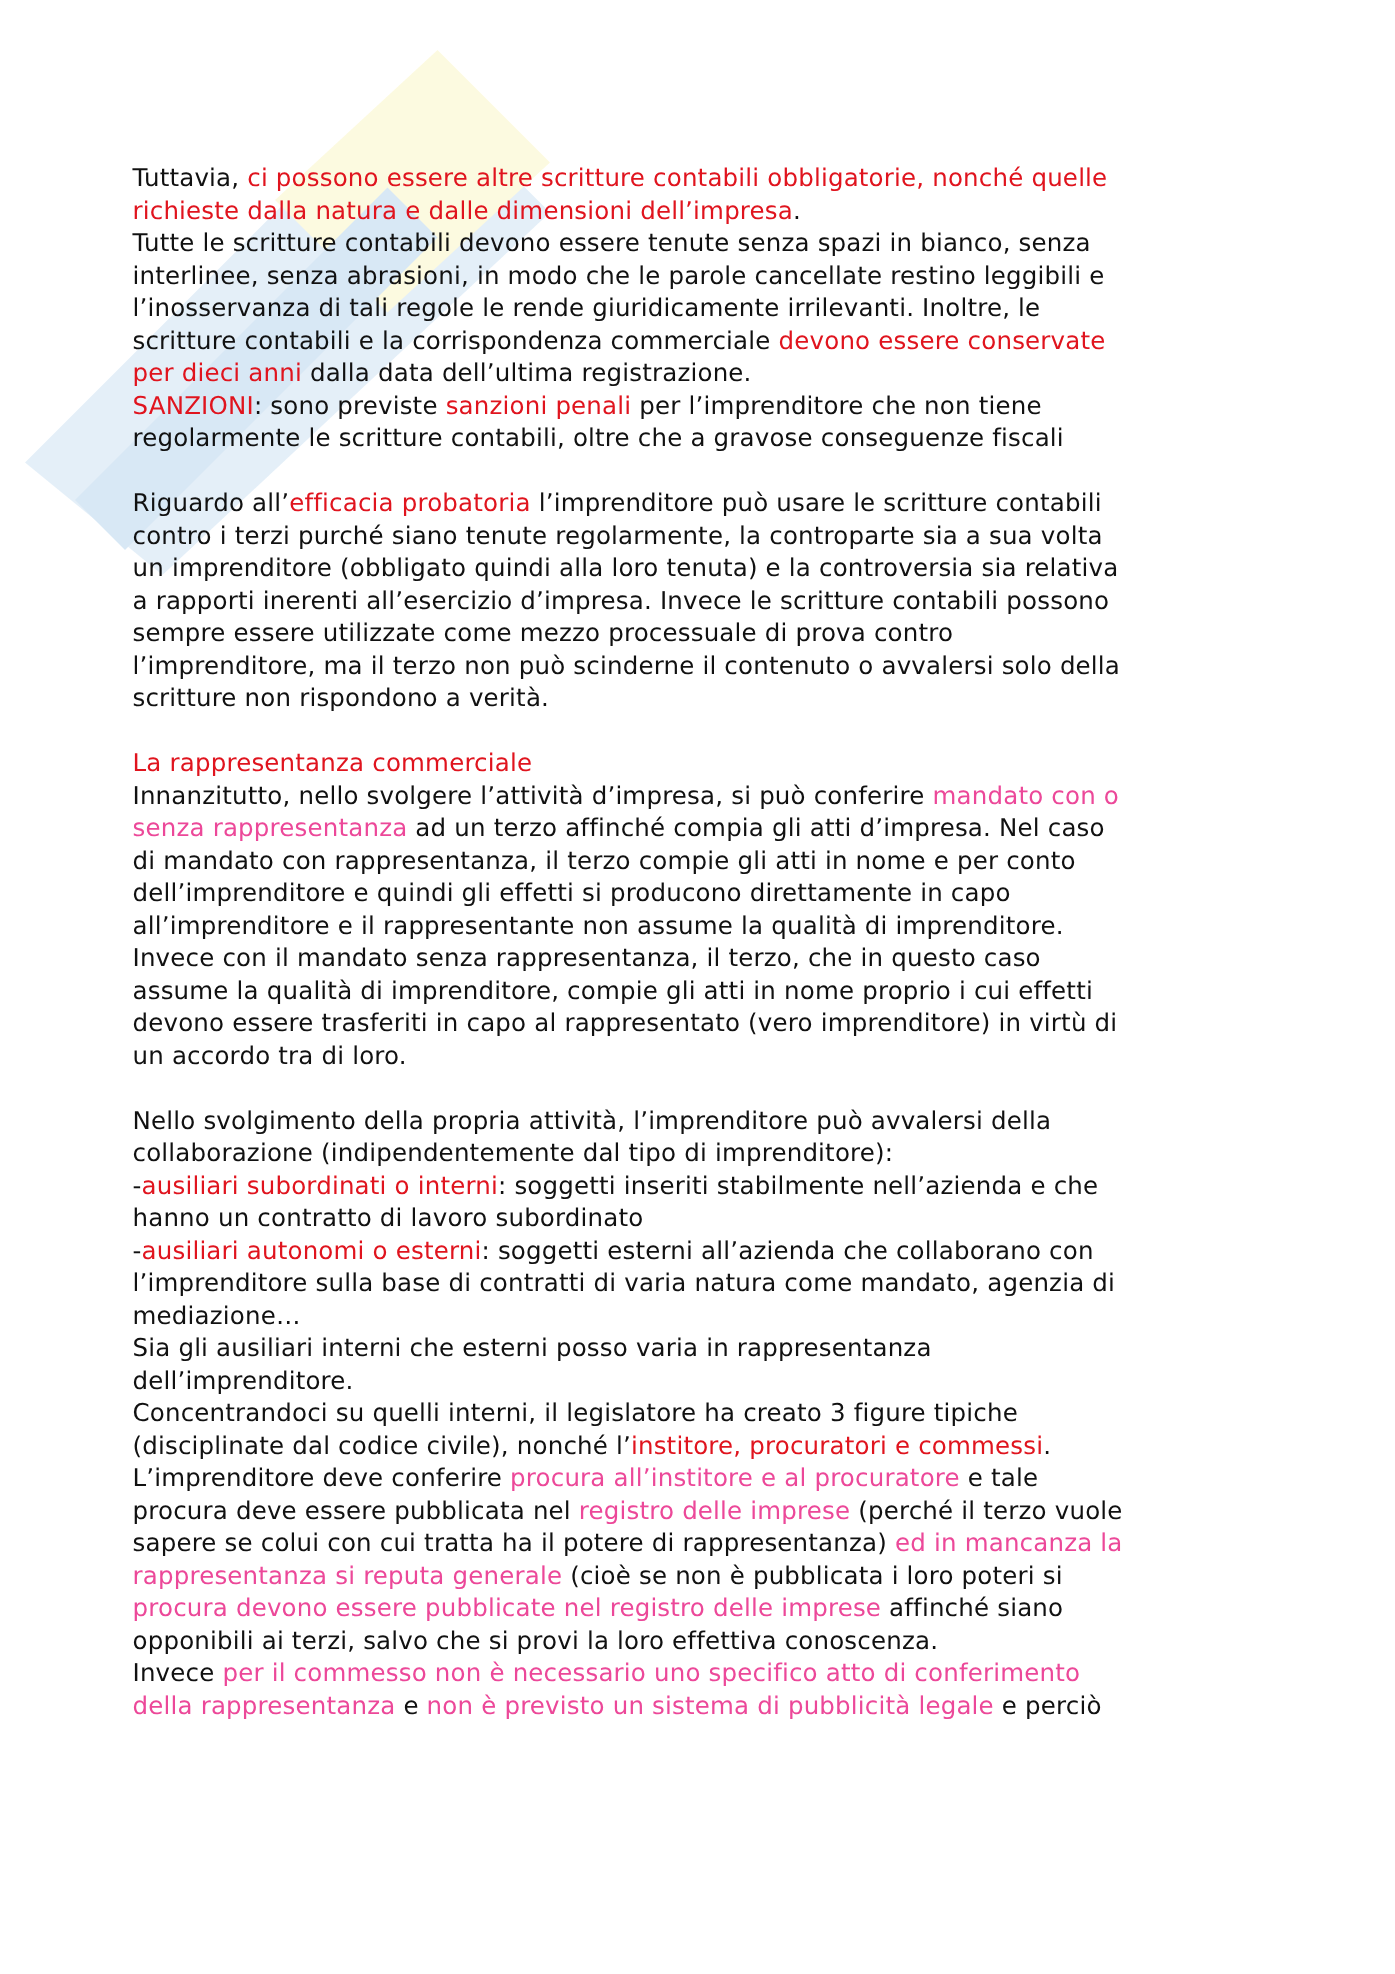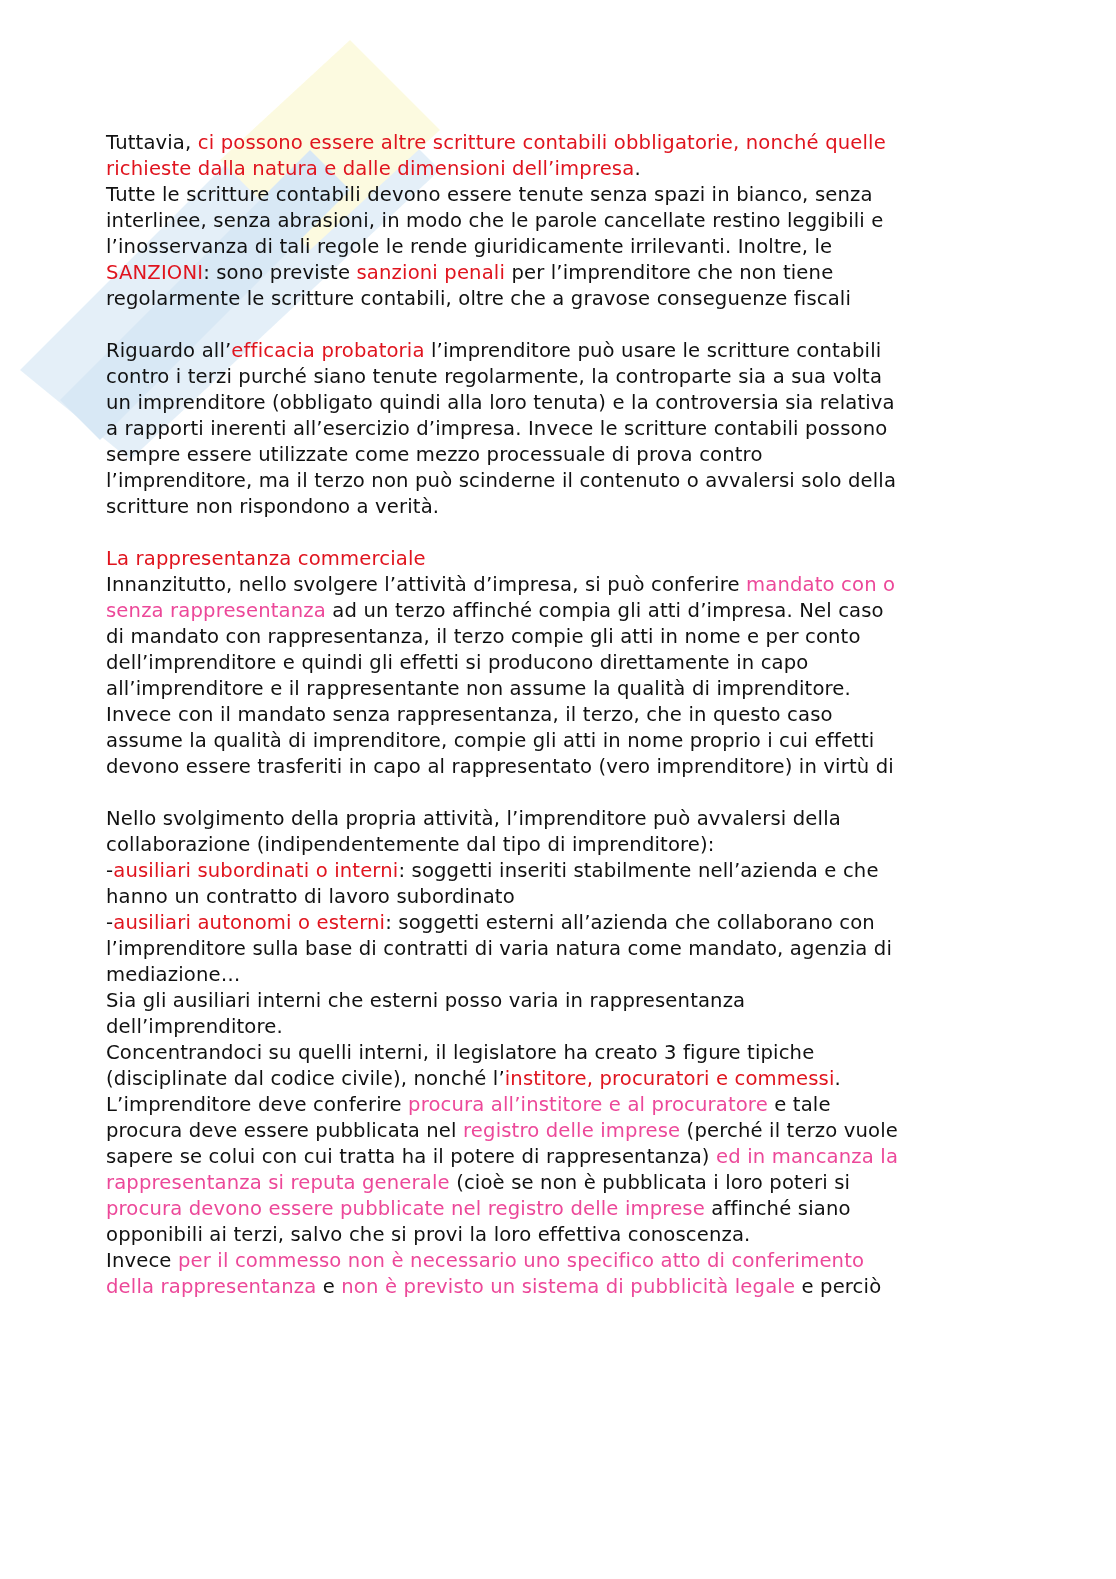--- a/index.html
+++ b/index.html
@@ -29,40 +29,43 @@
     <polygon points="40,360 290,110 330,150 80,400" fill="#b9d6ee"></polygon>
   </g>
 </svg>
 
 <div class="page" id="doc">
     <div class="line"><span>Tuttavia, </span><span class="r">ci possono essere altre scritture contabili obbligatorie, nonché quelle</span></div>
     <div class="line"><span class="r">richieste dalla natura e dalle dimensioni dell’impresa</span><span>.</span></div>
     <div class="line"><span>Tutte le scritture contabili devono essere tenute senza spazi in bianco, senza</span></div>
     <div class="line"><span>interlinee, senza abrasioni, in modo che le parole cancellate restino leggibili e</span></div>
     <div class="line"><span>l’inosservanza di tali regole le rende giuridicamente irrilevanti. Inoltre, le</span></div>
+    <div class="line"><span>scritture contabili e la corrispondenza commerciale </span><span class="r">devono essere conservate</span></div>
+    <div class="line"><span class="r">per dieci anni</span><span> dalla data dell’ultima registrazione.</span></div>
     <div class="line"><span class="r">SANZIONI</span><span>: sono previste </span><span class="r">sanzioni penali</span><span> per l’imprenditore che non tiene</span></div>
     <div class="line"><span>regolarmente le scritture contabili, oltre che a gravose conseguenze fiscali</span></div>
     <div class="blank"></div>
     <div class="line"><span>Riguardo all’</span><span class="r">efficacia probatoria</span><span> l’imprenditore può usare le scritture contabili</span></div>
     <div class="line"><span>contro i terzi purché siano tenute regolarmente, la controparte sia a sua volta</span></div>
     <div class="line"><span>un imprenditore (obbligato quindi alla loro tenuta) e la controversia sia relativa</span></div>
     <div class="line"><span>a rapporti inerenti all’esercizio d’impresa. Invece le scritture contabili possono</span></div>
     <div class="line"><span>sempre essere utilizzate come mezzo processuale di prova contro</span></div>
     <div class="line"><span>l’imprenditore, ma il terzo non può scinderne il contenuto o avvalersi solo della</span></div>
     <div class="line"><span>scritture non rispondono a verità.</span></div>
     <div class="blank"></div>
     <div class="line"><span class="r">La rappresentanza commerciale</span></div>
     <div class="line"><span>Innanzitutto, nello svolgere l’attività d’impresa, si può conferire </span><span class="b">mandato con o</span></div>
     <div class="line"><span class="b">senza rappresentanza</span><span> ad un terzo affinché compia gli atti d’impresa. Nel caso</span></div>
     <div class="line"><span>di mandato con rappresentanza, il terzo compie gli atti in nome e per conto</span></div>
     <div class="line"><span>dell’imprenditore e quindi gli effetti si producono direttamente in capo</span></div>
     <div class="line"><span>all’imprenditore e il rappresentante non assume la qualità di imprenditore.</span></div>
     <div class="line"><span>Invece con il mandato senza rappresentanza, il terzo, che in questo caso</span></div>
     <div class="line"><span>assume la qualità di imprenditore, compie gli atti in nome proprio i cui effetti</span></div>
     <div class="line"><span>devono essere trasferiti in capo al rappresentato (vero imprenditore) in virtù di</span></div>
+    <div class="line"><span>un accordo tra di loro.</span></div>
     <div class="blank"></div>
     <div class="line"><span>Nello svolgimento della propria attività, l’imprenditore può avvalersi della</span></div>
     <div class="line"><span>collaborazione (indipendentemente dal tipo di imprenditore):</span></div>
     <div class="line"><span>-</span><span class="r">ausiliari subordinati o interni</span><span>: soggetti inseriti stabilmente nell’azienda e che</span></div>
     <div class="line"><span>hanno un contratto di lavoro subordinato</span></div>
     <div class="line"><span>-</span><span class="r">ausiliari autonomi o esterni</span><span>: soggetti esterni all’azienda che collaborano con</span></div>
     <div class="line"><span>l’imprenditore sulla base di contratti di varia natura come mandato, agenzia di</span></div>
     <div class="line"><span>mediazione…</span></div>
     <div class="line"><span>Sia gli ausiliari interni che esterni posso varia in rappresentanza</span></div>
     <div class="line"><span>dell’imprenditore.</span></div>

